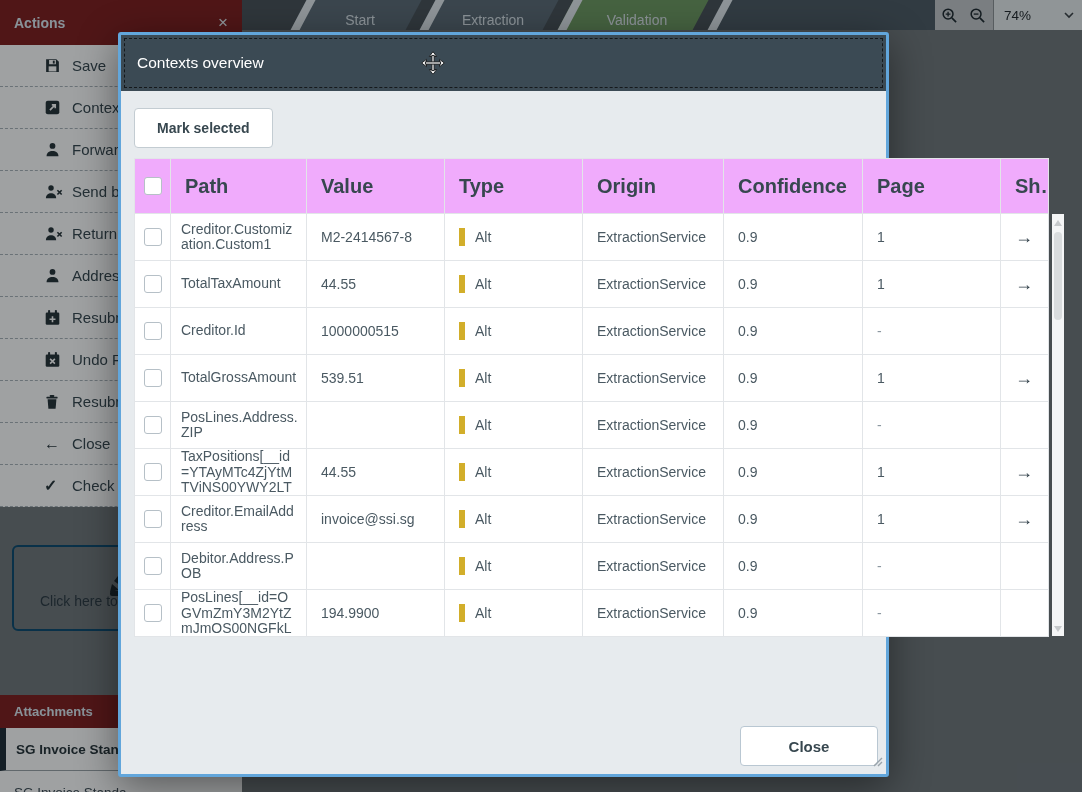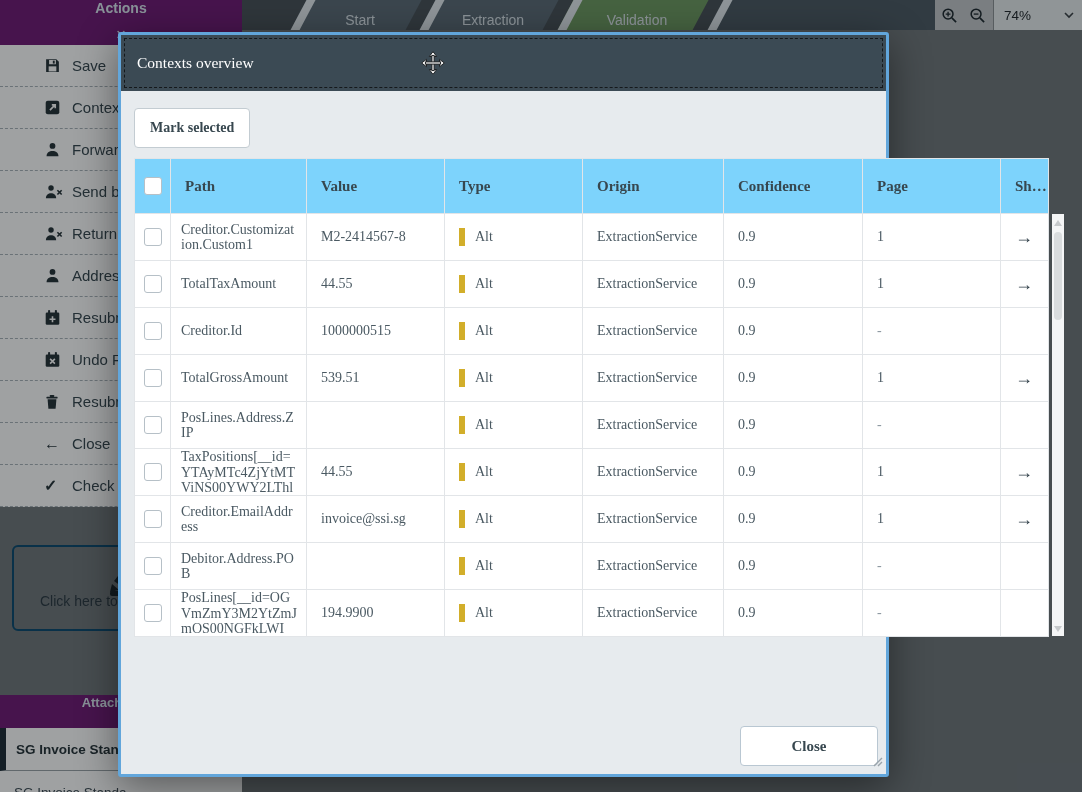--- a/index.html
+++ b/index.html
@@ -14,21 +14,21 @@
   .step { position:absolute; top:-6px; height:44px; transform:skewX(-28deg); border-left:9px solid #e4ebef; }
   .step-label { position:absolute; inset:0; transform:skewX(28deg); display:flex; align-items:center; justify-content:center; color:#dde6ec; font-size:14px; padding-top:8px; }
 
   
   .viewer-toolbar { position:absolute; left:935px; top:0; width:147px; height:30px; background:#c2c6c9; display:flex; align-items:flex-start; }
   .zoom-btn { width:28px; height:30px; display:flex; align-items:center; justify-content:center; }
   .zoom-select { margin-left:2px; height:30px; flex:1; background:#e6eaec; border-left:1px solid #8b9094; display:flex; align-items:center; justify-content:space-between; padding:0 8px 0 10px; color:#22282c; font-size:13.5px; }
 
   
   .actions-panel { position:absolute; left:0; top:0; width:242px; }
-  .panel-header { height:45px; background:#701a75; color:#d9e5ee; font-size:14px; font-weight:bold; display:flex; align-items:center; padding:0 14px;flex-direction:column; }
+  .panel-header { height:45px; background:#7f1d1d; color:#d9e5ee; font-size:14px; font-weight:bold; display:flex; align-items:center; padding:0 14px; }
   .panel-header .spacer { flex:1; }
   .panel-x { color:#e3ecf2; font-size:17px; font-weight:normal; }
   .action-item { height:42px; background:#fdfdfd; border-bottom:1px dashed #a9b2b8; display:flex; align-items:center; padding-left:44px; }
   .action-item .icon { width:22px; display:flex; align-items:center; }
   .txt-icon { font-size:16px; color:#263238; font-weight:bold; }
   .action-label { margin-left:6px; font-size:15px; color:#37474f; white-space:nowrap; }
 
   
   .sign-box { position:absolute; left:12px; top:545px; width:200px; height:86px; border:2px solid #0c4a6e; border-radius:6px; }
   .sign-box .pen { position:absolute; left:82px; top:8px; }
@@ -37,32 +37,32 @@
   
   .attachments-panel { position:absolute; left:0; top:695px; width:242px; }
   .attachments-panel .panel-header { height:33px; font-size:13px; }
   .attach-item { height:43px; background:#fdfdfd; border-bottom:1px solid #9aa2a7; display:flex; align-items:center; padding-left:14px; font-size:13.5px; color:#3c4a53; white-space:nowrap; }
   .attach-item.selected { border-left:6px solid #1d2b36; font-weight:bold; color:#263238; padding-left:10px; }
 
   
   .overlay { position:absolute; inset:0; background:rgba(5,10,14,0.38); }
 
   
-  .modal { position:absolute; left:118px; top:32px; width:771px; height:745px; background:#e7ebee; border:3px solid #62a6db; border-radius:3px; box-shadow:0 10px 40px rgba(0,0,0,0.45);font-family:Liberation Serif, serif; }
+  .modal { position:absolute; left:118px; top:32px; width:771px; height:745px; background:#e7ebee; border:3px solid #62a6db; border-radius:3px; box-shadow:0 10px 40px rgba(0,0,0,0.45); }
   .modal-header { position:relative; height:56px; background:#3b4a54; }
   .modal-header .focus-dash { position:absolute; inset:3px; border:1px dashed #14181b; pointer-events:none; }
   .modal-title { position:absolute; left:16px; top:0; height:56px; display:flex; align-items:center; color:#ffffff; font-size:15.5px; font-weight:500; }
   .move-cursor { position:absolute; left:299px; top:15px; }
 
-  .mark-btn { position:absolute; left:13px; top:73px; height:40px; padding:0 15px; background:#fff; border:1px solid #c3ccd2; border-radius:4px; font-size:14px; font-weight:600; color:#37474f; display:flex; align-items:center; }
+  .mark-btn { position:absolute; left:13px; top:73px; height:40px; padding:0 22px; background:#fff; border:1px solid #c3ccd2; border-radius:4px; font-size:14px; font-weight:600; color:#37474f; display:flex; align-items:center; }
 
   .table-wrap { position:absolute; left:13px; top:123px; width:930px; height:478px; }
   table { border-collapse:collapse; width:914px; background:#fff; table-layout:fixed; }
   th, td { border:1px solid #e2e5e8; text-align:left; }
-  th { height:55px; background:#7dd3fc; font-size:15px; font-weight:bold; color:#37474f; padding-left:14px; white-space:nowrap; overflow:hidden; }
+  th { height:55px; background:#f0abfc; font-size:20px; font-weight:bold; color:#37474f; padding-left:14px; white-space:nowrap; overflow:hidden; }
   th.cb-col, td.cb-col { width:36px; padding:0; text-align:center; }
   td { height:47px; font-size:14px; color:#4a5962; padding-left:14px; vertical-align:middle; }
   td.path-cell { padding:0 8px 0 10px;margin-top:20px; }
   .path-clip { max-height:46px; overflow:hidden; line-height:15.5px; word-break:break-all; }
   td.nowrap { white-space:nowrap; overflow:hidden; }
   .cb { width:18px; height:18px; border:1.5px solid #b6c0c7; border-radius:3px; background:#fff; margin:0 auto; }
   .type-cell-inner { display:flex; align-items:center; }
   .type-bar { width:6px; height:18px; margin-right:10px; }
   .arrow-glyph { font-size:18px; color:#2f3e47; }
   td.dash { color:#8c98a0; }

